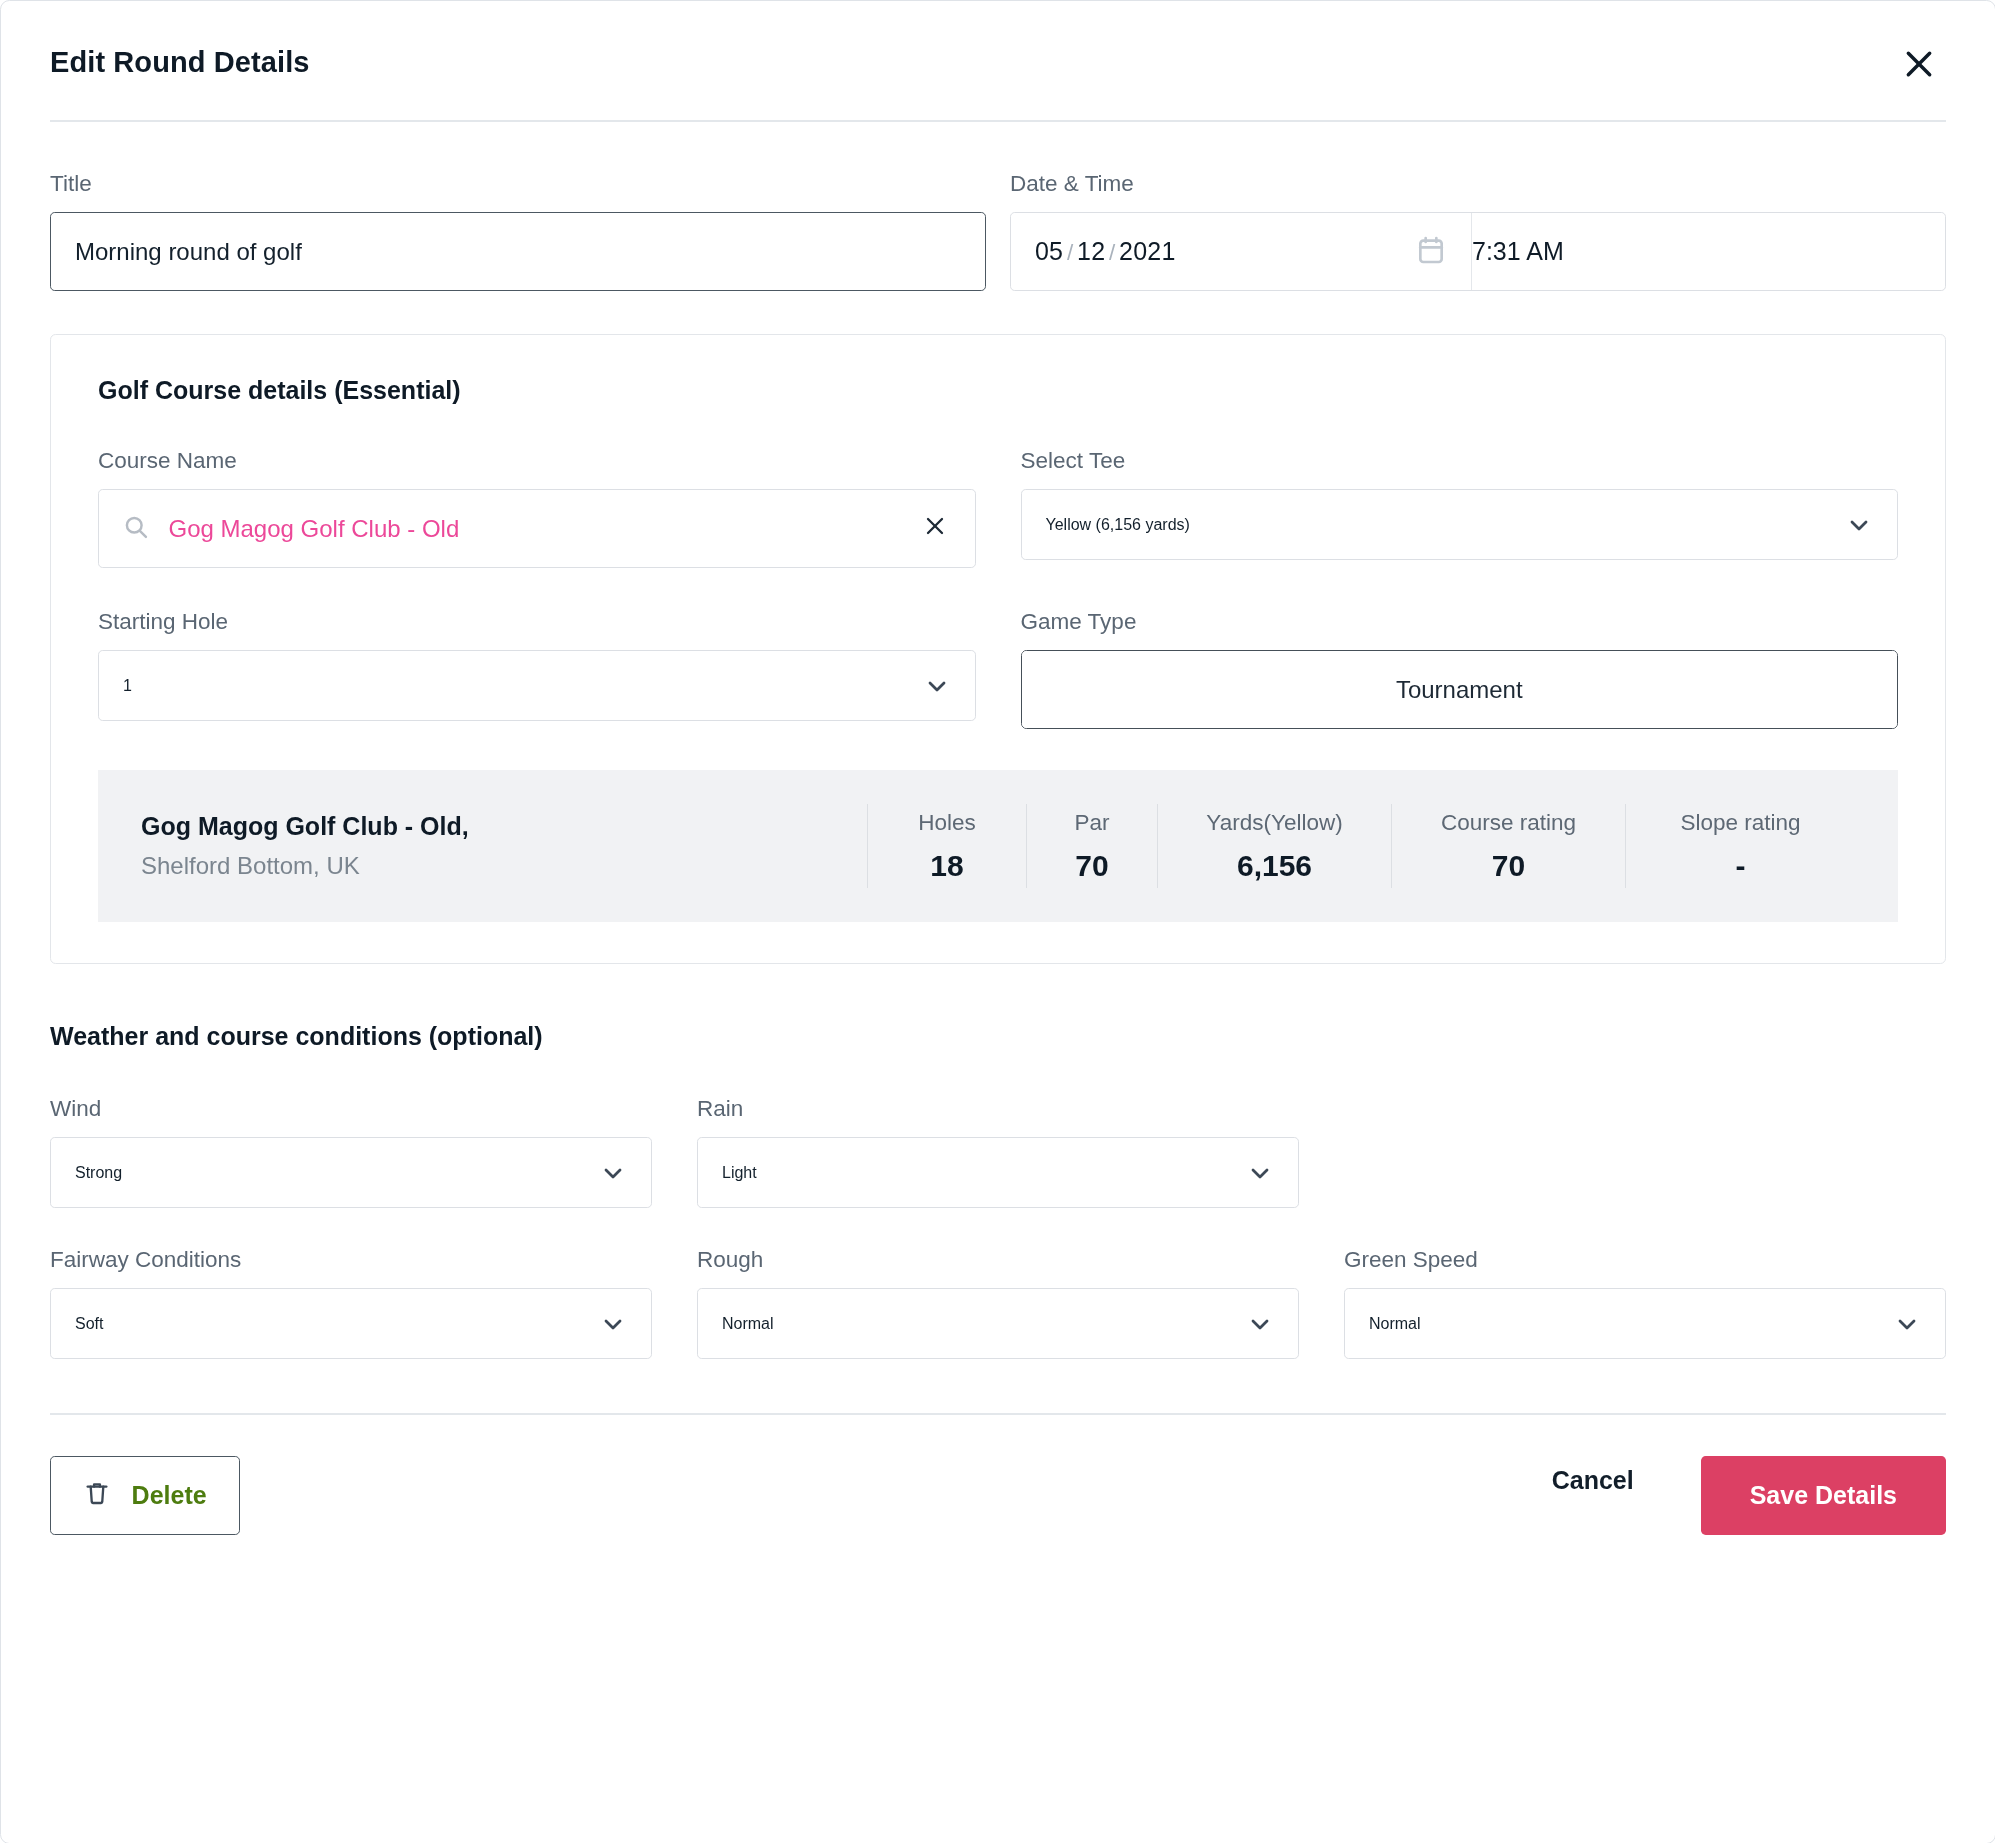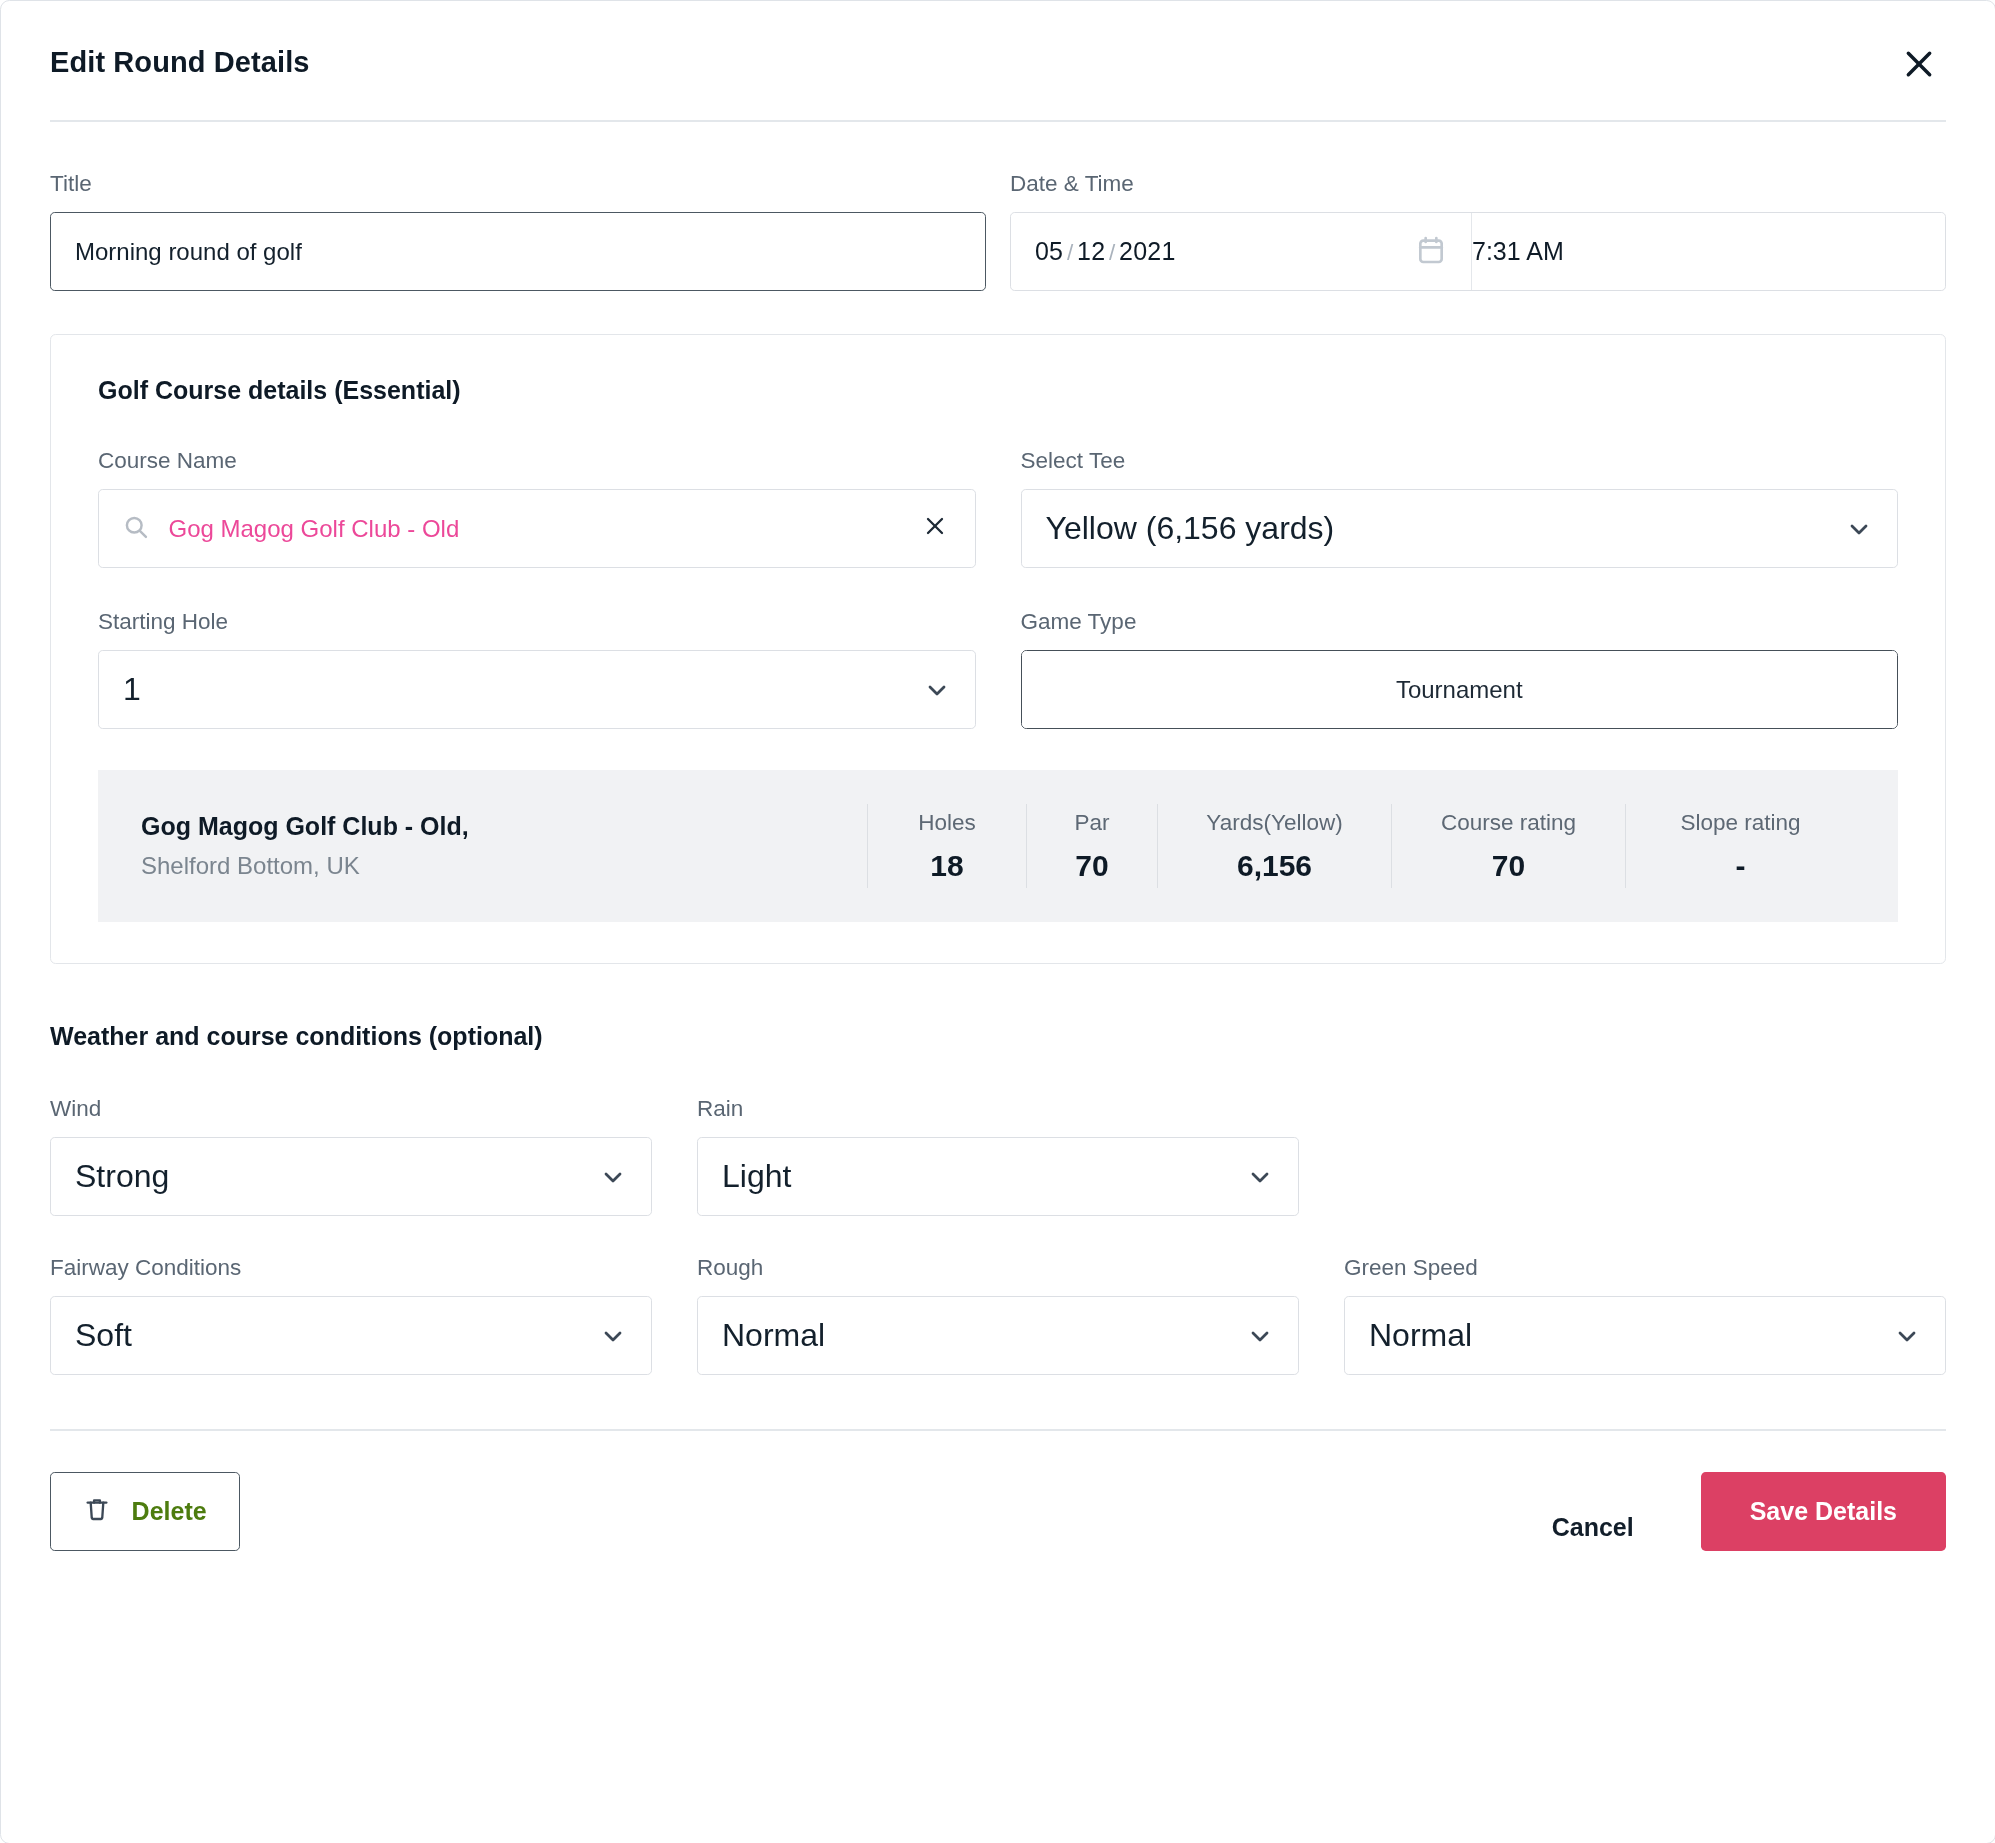--- a/index.html
+++ b/index.html
@@ -64,29 +64,29 @@
     background: #ffffff;
     display: flex;
     align-items: center;
     padding: 0 24px;
     font-size: 24px;
     color: #13202c;
   }
   .input-box.strong-border { border-color: #4c5862; }
 
   .select-box {
-    height: 79px;
+    height: 71px;
     border: 1.9px solid #dcdfe4;
     border-radius: 4.7px;
     background: #ffffff;
     display: flex;
     align-items: center;
     justify-content: space-between;
     padding: 0 24px;
-    font-size: 32px;
+    font-size: 16px;
     color: #13202c;
     cursor: pointer;
   }
   .chev {
     flex: 0 0 auto;
     color: #3c4856;
     display: flex;
     align-items: center;
   }
 
@@ -275,21 +275,21 @@
     height: 79px;
     padding: 0 32px;
     border: 1.9px solid #4c5862;
     border-radius: 4.7px;
     background: #fff;
     font-size: 25px;
     font-weight: bold;
     color: #4d7c0f;
     cursor: pointer;
   }
-  .footer-right { display: flex; align-items: flex-end; gap: 54px; }
+  .footer-right { display: flex; align-items: flex-start; gap: 54px; }
   .cancel-btn {
     font-size: 25px;
     font-weight: bold;
     color: #121e2a;
     cursor: pointer;
     padding: 9.4px 13px;
     background: none;
     border: none;
     font-family: inherit;
   }

